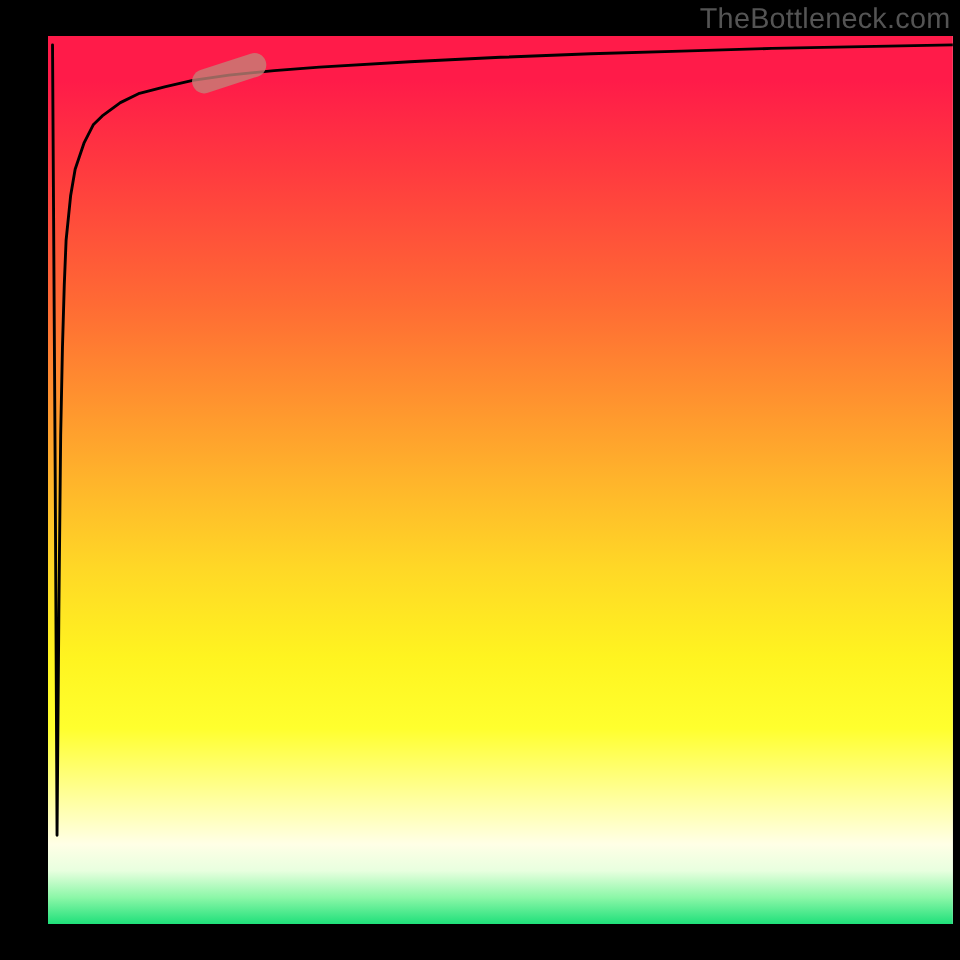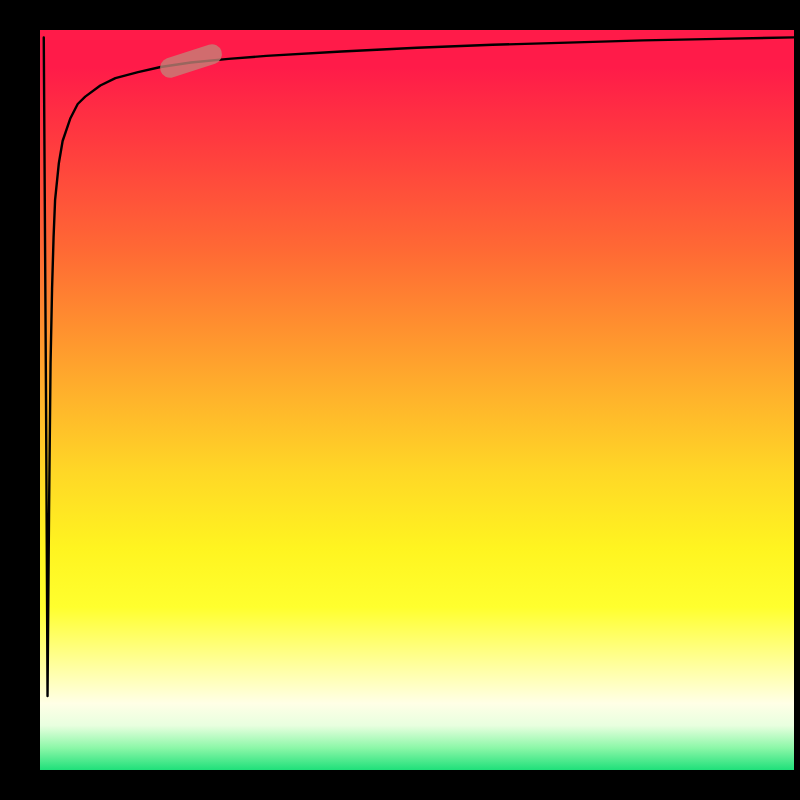--- a/index.html
+++ b/index.html
@@ -91,20 +91,21 @@
 </style>
 </head>
 <body>
 
 <div class="stage">
   <div class="frame-top"></div>
   <div class="frame-left"></div>
   <div class="frame-bottom"></div>
   <div class="frame-right"></div>
 
+  <div class="watermark">TheBottleneck.com</div>
 
   <div class="plot">
     <svg class="curve" viewBox="0 0 754 740" preserveAspectRatio="none">
       <path id="curve-path" fill="none" stroke="#000" stroke-width="2.4" stroke-linejoin="round" stroke-linecap="round" d="M3.77 7.40 L6.03 370.00 L7.54 666.00 L9.05 481.00 L10.56 333.00 L12.06 259.00 L13.57 207.20 L15.08 170.20 L18.85 133.20 L22.62 111.00 L30.16 88.80 L37.70 74.00 L45.24 66.60 L60.32 55.50 L75.40 48.10 L98.02 42.18 L120.64 37.00 L150.80 32.56 L188.50 28.86 L226.20 25.90 L301.60 21.46 L377.00 17.76 L452.40 14.80 L527.80 12.58 L603.20 10.36 L678.60 8.88 L754.00 7.40"></path>
     </svg>
     <div id="marker" class="marker" style="left: 118.8px; top: 21.08px; transform: rotate(-18deg);"></div>
   </div>
 </div>
 
 </body></html>

